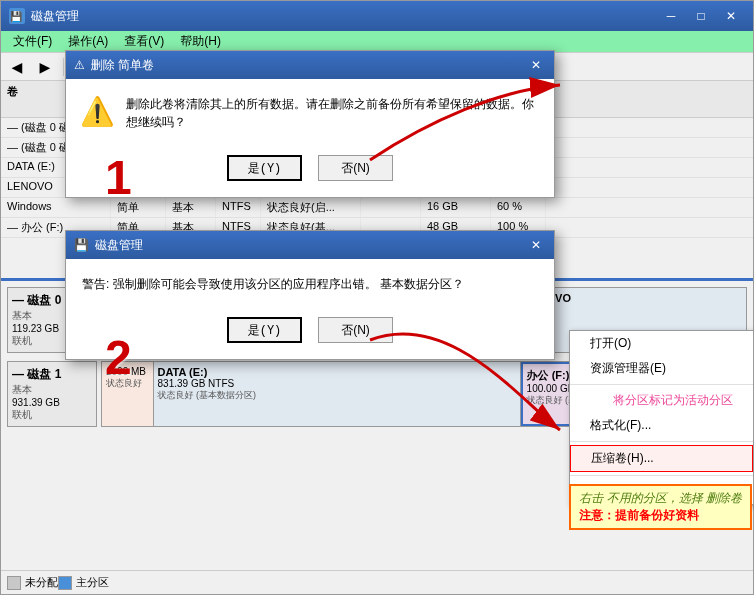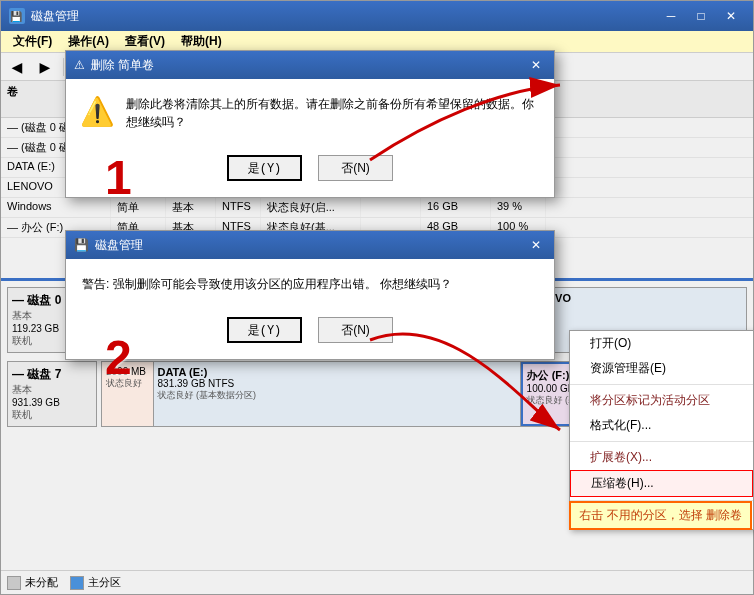--- a/index.html
+++ b/index.html
@@ -62,28 +62,27 @@
       color: white;
       cursor: pointer;
       font-size: 12px;
       display: flex;
       align-items: center;
       justify-content: center;
     }
 
     
     .menu-bar {
-      background: #fef9c3;
+      background: #86efac;
       height: 22px;
       display: flex;
       align-items: center;
       padding: 0 4px;
       border-bottom: 1px solid #ccc;
       flex-shrink: 0;
-      font-weight: bold;
     }
     .menu-item {
       padding: 2px 8px;
       cursor: pointer;
       font-size: 12px;
     }
 
     
     .toolbar {
       background: #f0f0f0;
@@ -218,21 +217,20 @@
     .partition.office { background: #e8d8e8; }
 
     .partition-name { font-weight: bold; font-size: 11px; }
     .partition-size { font-size: 10px; }
     .partition-status { font-size: 9px; color: #555; }
 
     
     .legend {
       display: flex;
       align-items: center;
-      gap: 12px;
       padding: 4px 6px;
       border-top: 1px solid #ccc;
       background: #f0f0f0;
       font-size: 11px;
       flex-shrink: 0;
     }
     .legend-item {
       display: flex;
       align-items: center;
       gap: 4px;
@@ -253,21 +251,21 @@
       box-shadow: 2px 2px 6px rgba(0,0,0,0.3);
       min-width: 160px;
       z-index: 100;
       font-size: 12px;
     }
     .context-menu-item {
       padding: 4px 20px;
       cursor: pointer;
       white-space: nowrap;
     }
-    .context-menu-item.disabled { color: #7f1d1d; cursor: default; }
+    .context-menu-item.disabled { color: #ec4899; cursor: default; margin-left: 23px; }
     .context-menu-sep {
       height: 1px;
       background: #e0e0e0;
       margin: 3px 0;
     }
 
     .dialog {
       position: absolute;
       background: white;
       border: 1px solid #999;
@@ -369,21 +367,21 @@
       position: absolute;
       bottom: 65px;
       right: 2px;
       background: #ffffc0;
       border: 2px solid #ff6600;
       padding: 4px 8px;
       font-size: 12px;
       z-index: 350;
       max-width: 200px;
     }
-    .info-box .line1 { color: #c2410c; }
+    .info-box .line1 { color: #4d7c0f; font-style: italic; }
     .info-box .line2 { color: #ff0000; font-weight: bold; }
 
     
     ::-webkit-scrollbar { width: 8px; height: 8px; }
     ::-webkit-scrollbar-track { background: #f0f0f0; }
     ::-webkit-scrollbar-thumb { background: #bbb; border: 1px solid #999; }
   </style>
 </head>
 <body>
 
@@ -470,21 +468,21 @@
           <div class="col" style="width:55px;">27 %</div>
         </div>
         <div class="table-row">
           <div class="col" style="width:110px;">Windows</div>
           <div class="col" style="width:55px;">简单</div>
           <div class="col" style="width:50px;">基本</div>
           <div class="col" style="width:45px;">NTFS</div>
           <div class="col" style="width:100px;">状态良好(启...</div>
           <div class="col" style="width:60px;"></div>
           <div class="col" style="width:70px;">16 GB</div>
-          <div class="col" style="width:55px;">39 %</div>
+          <div class="col" style="width:55px;">60 %</div>
         </div>
         <div class="table-row">
           <div class="col" style="width:110px;">— 办公 (F:)</div>
           <div class="col" style="width:55px;">简单</div>
           <div class="col" style="width:50px;">基本</div>
           <div class="col" style="width:45px;">NTFS</div>
           <div class="col" style="width:100px;">状态良好(基...</div>
           <div class="col" style="width:60px;"></div>
           <div class="col" style="width:70px;">48 GB</div>
           <div class="col" style="width:55px;">100 %</div>
@@ -511,21 +509,21 @@
               <span class="partition-name">Windows</span>
             </div>
             <div class="partition data" style="width:35%;">
               <span class="partition-name">LENOVO</span>
             </div>
           </div>
         </div>
 
         <div class="disk-row">
           <div class="disk-label">
-            <div class="disk-name">— 磁盘 7</div>
+            <div class="disk-name">— 磁盘 1</div>
             <div class="disk-type">基本</div>
             <div class="disk-size">931.39 GB</div>
             <div class="disk-info">联机</div>
           </div>
           <div class="disk-partitions">
             <div class="partition recovery" style="width:8%;font-size:9px;">
               <span class="partition-size">1000 MB</span>
               <span class="partition-status">状态良好</span>
             </div>
             <div class="partition data" style="width:57%;">
@@ -557,21 +555,20 @@
   </div>
 </div>
 
 <div class="context-menu" style="top:330px;right:0px;width:185px;">
   <div class="context-menu-item">打开(O)</div>
   <div class="context-menu-item">资源管理器(E)</div>
   <div class="context-menu-sep"></div>
   <div class="context-menu-item disabled">将分区标记为活动分区</div>
   <div class="context-menu-item">格式化(F)...</div>
   <div class="context-menu-sep"></div>
-  <div class="context-menu-item disabled">扩展卷(X)...</div>
   <div class="context-menu-item" style="border:1px solid red;background:#fff0f0;">
     <span>压缩卷(H)...</span>
   </div>
   <div class="context-menu-sep"></div>
   <div class="context-menu-item">帮助(H)</div>
 </div>
 
 <div class="dialog" style="left:65px;top:50px;width:490px;">
   <div class="dialog-title-bar">
     <div class="dialog-title-bar-left">
@@ -592,30 +589,31 @@
 
 <div class="dialog" style="left:65px;top:230px;width:490px;">
   <div class="dialog-title-bar">
     <div class="dialog-title-bar-left">
       <span>💾</span>
       <span>磁盘管理</span>
     </div>
     <button class="dialog-close">✕</button>
   </div>
   <div class="dialog-body" style="flex-direction:column;gap:6px;">
-    <div class="dialog-text">警告: 强制删除可能会导致使用该分区的应用程序出错。 你想继续吗？</div>
+    <div class="dialog-text">警告: 强制删除可能会导致使用该分区的应用程序出错。 基本数据分区？</div>
   </div>
   <div class="dialog-buttons">
     <button class="dialog-btn default-btn">是(Y)</button>
     <button class="dialog-btn">否(N)</button>
   </div>
 </div>
 
 <div class="info-box">
   <div class="line1">右击 不用的分区，选择 删除卷</div>
+  <div class="line2">注意：提前备份好资料</div>
 </div>
 
 <div class="annotation-overlay">
 
   <div class="num-label" style="left:105px;top:150px;font-size:48px;">1</div>
 
   <div class="num-label" style="left:105px;top:330px;font-size:48px;">2</div>
 
   <svg style="position:absolute;top:0;left:0;width:100%;height:100%;pointer-events:none;">
 

